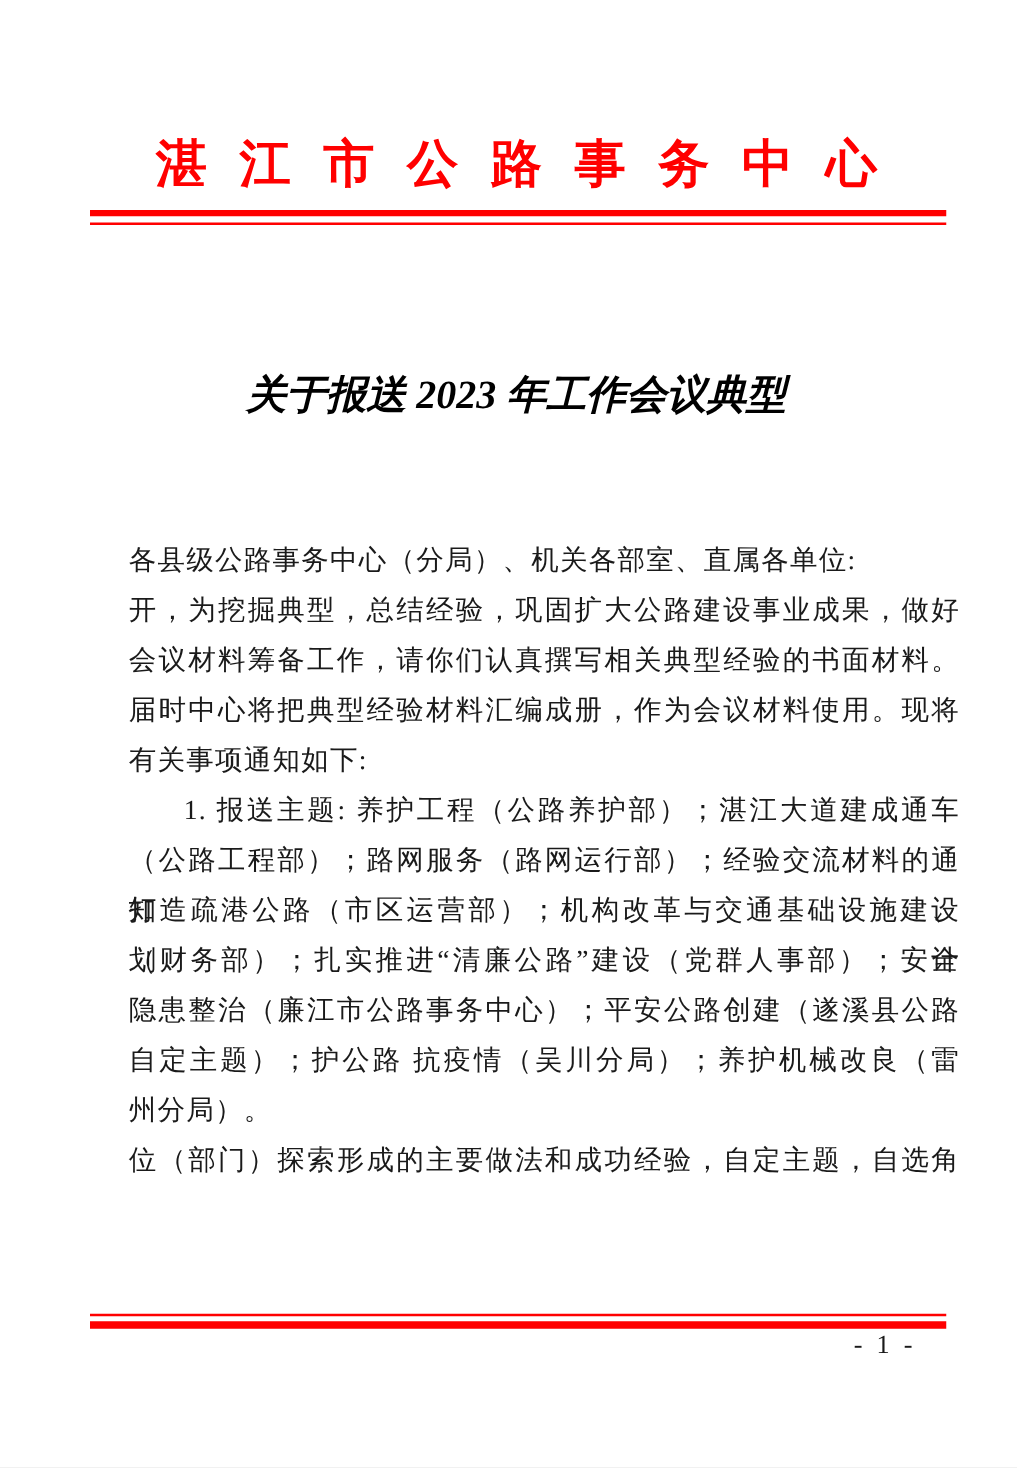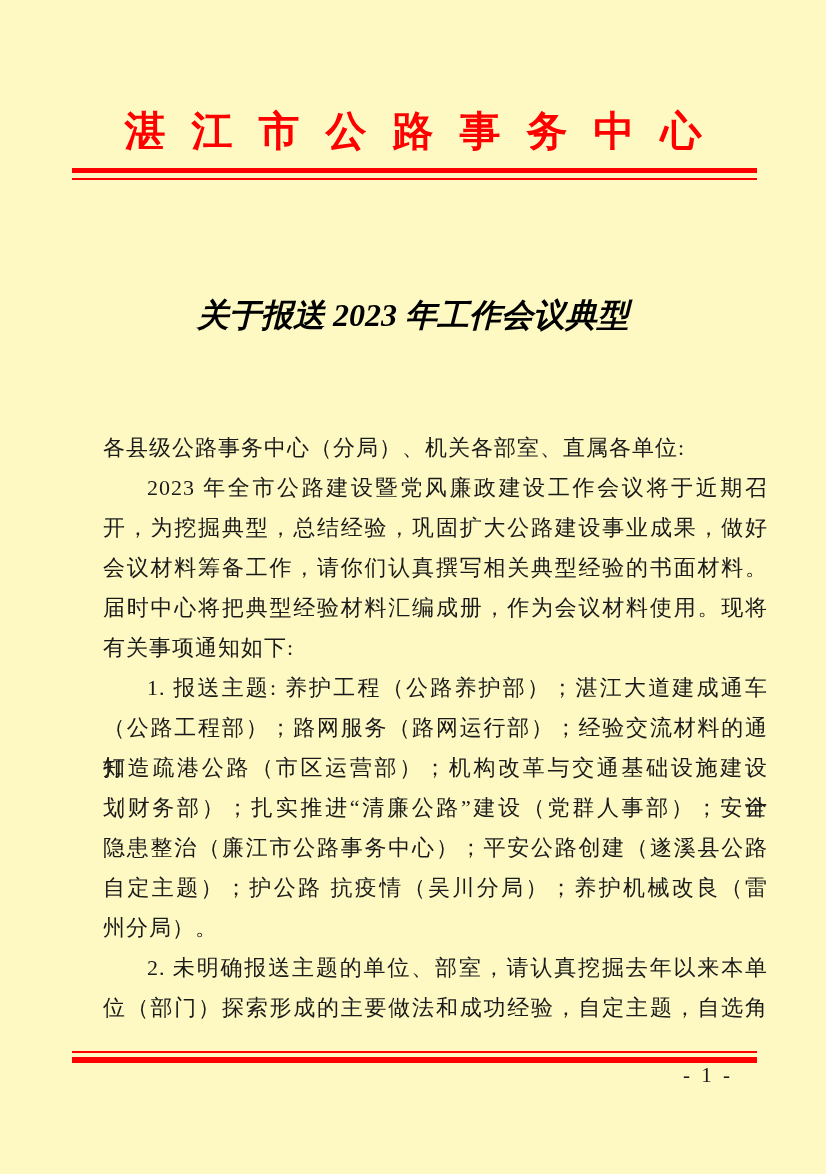--- a/index.html
+++ b/index.html
@@ -2,21 +2,21 @@
 <html><head>
 <meta charset="utf-8">
 <style>
   * { margin: 0; padding: 0; box-sizing: border-box; }
   html, body { background: #e8e8e8; }
   .page {
     position: relative;
     width: 826px;
     height: 1174px;
     margin: 0 auto;
-    background: #fef9c3;
+    background: #ffffff;
     overflow: hidden;
     font-family: "Liberation Serif", "DejaVu Serif", serif;
   }
   .agency-name {
     position: absolute;
     top: 104px;
     left: 0;
     width: 100%;
     text-align: center;
     font-size: 41px;
@@ -98,33 +98,31 @@
   <div class="rule rule-top-thick"></div>
   <div class="rule rule-top-thin"></div>
 
 
   <div class="doc-title">
     <div>关于报送 2023 年工作会议典型</div>
   </div>
 
   <div class="doc-body">
       <div class="body-line">各县级公路事务中心（分局）、机关各部室、直属各单位:</div>
-      <div class="body-line fill indent">2023 年全市公路建设暨党风廉政建设工作会议将于近期召</div>
       <div class="body-line fill">开，为挖掘典型，总结经验，巩固扩大公路建设事业成果，做好</div>
       <div class="body-line fill">会议材料筹备工作，请你们认真撰写相关典型经验的书面材料。</div>
       <div class="body-line fill">届时中心将把典型经验材料汇编成册，作为会议材料使用。现将</div>
       <div class="body-line">有关事项通知如下:</div>
       <div class="body-line fill indent">1. 报送主题: 养护工程（公路养护部）；湛江大道建成通车</div>
       <div class="body-line fill">（公路工程部）；路网服务（路网运行部）；经验交流材料的通知、</div>
       <div class="body-line fill">打造疏港公路（市区运营部）；机构改革与交通基础设施建设（计</div>
       <div class="body-line fill">划财务部）；扎实推进“清廉公路”建设（党群人事部）；安全</div>
       <div class="body-line fill">隐患整治（廉江市公路事务中心）；平安公路创建（遂溪县公路</div>
       <div class="body-line fill">自定主题）；护公路 抗疫情（吴川分局）；养护机械改良（雷</div>
       <div class="body-line">州分局）。</div>
-      <div class="body-line fill indent">2. 未明确报送主题的单位、部室，请认真挖掘去年以来本单</div>
       <div class="body-line fill">位（部门）探索形成的主要做法和成功经验，自定主题，自选角</div>
     </div>
 
   <div class="rule rule-bottom-thin"></div>
   <div class="rule rule-bottom-thick"></div>
 
   <div class="page-number">- 1 -</div>
 
 </div>
 

